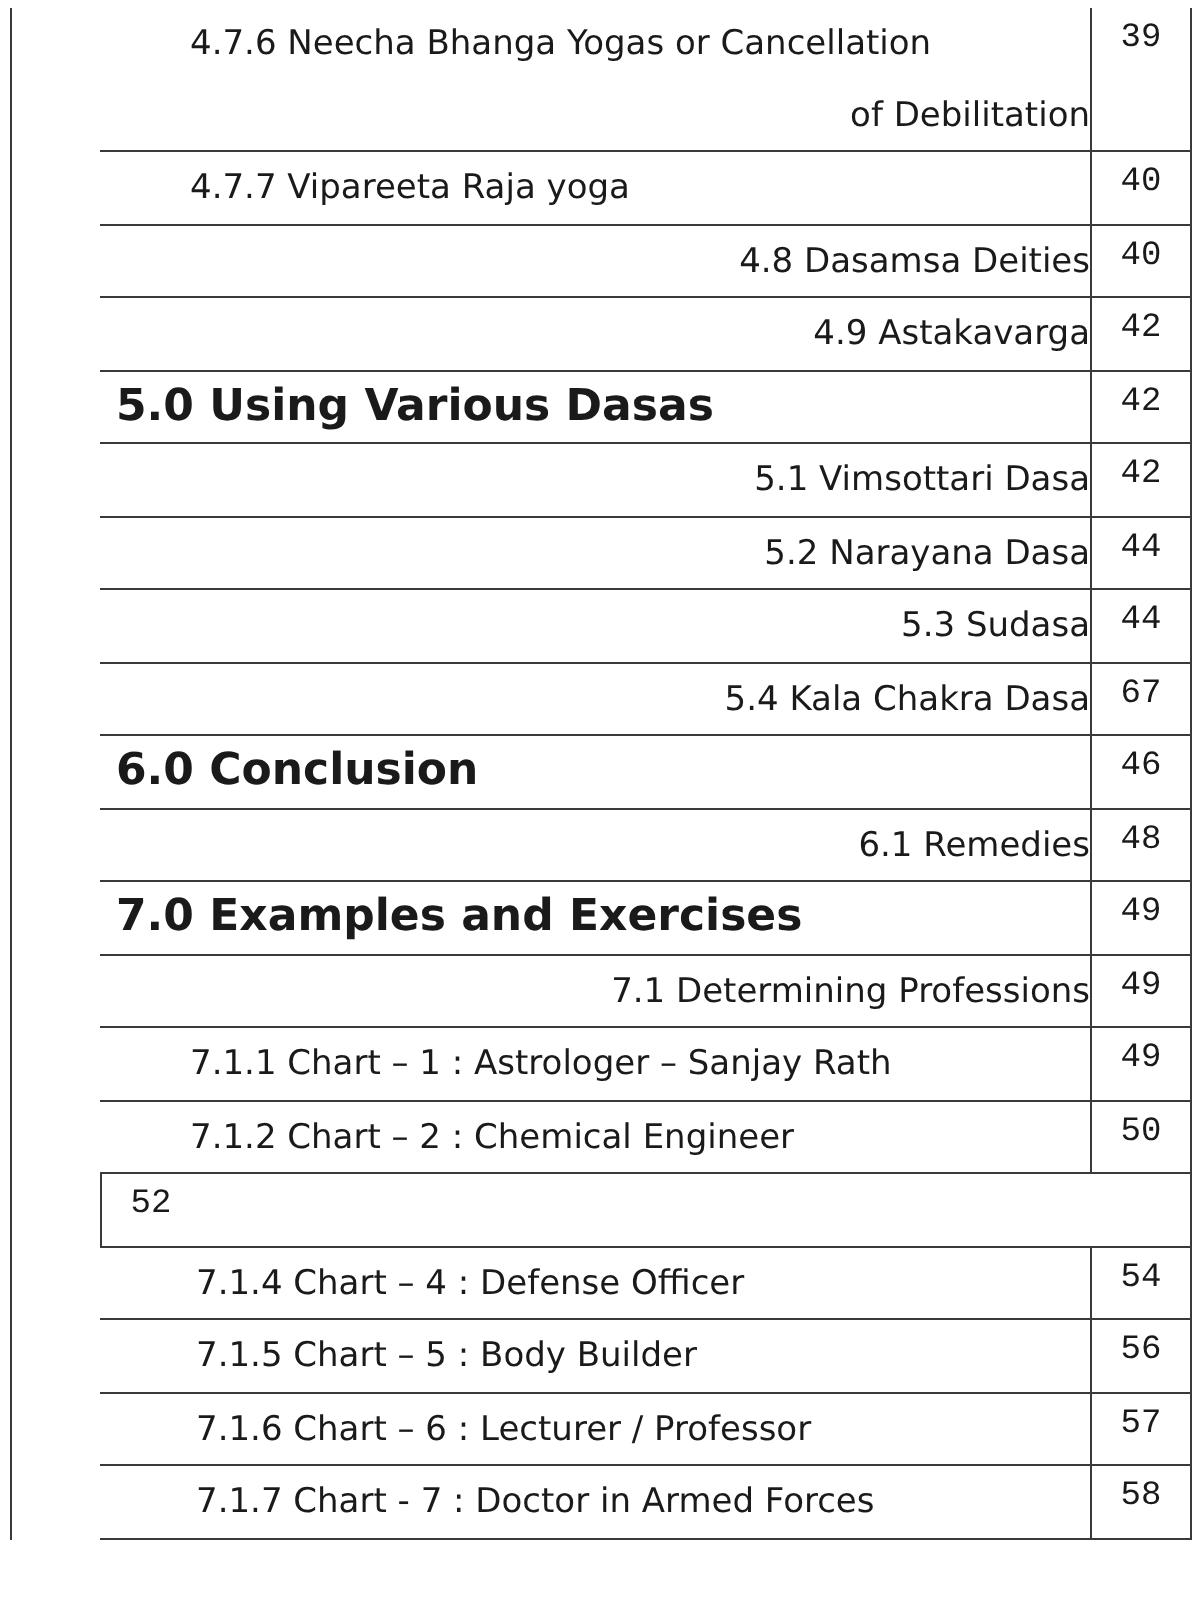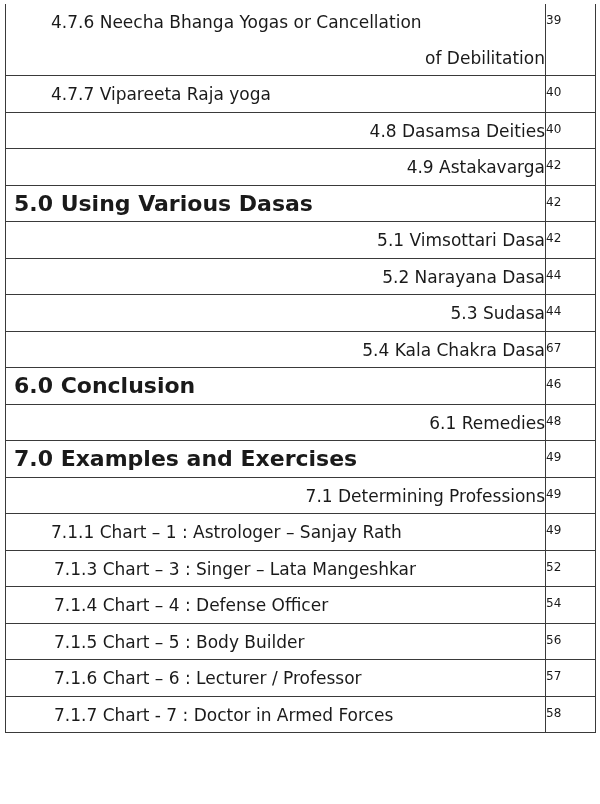--- a/index.html
+++ b/index.html
@@ -21,41 +21,43 @@
       top: 4px;
       width: 589px;
       border-left: 1.5px solid #3a3a3a;
       border-right: 1.5px solid #3a3a3a;
     }
     .row {
       display: flex;
       border-bottom: 1.5px solid #3a3a3a;
       height: 36.5px;
       box-sizing: border-box;
+      margin-left: 44px;
     }
     .row.tall {
       height: 72px;
     }
     .title-cell {
       flex: 1;
       position: relative;
       font-size: 17px;
       line-height: 36px;
       white-space: nowrap;
     }
     .row.tall .title-cell {
       line-height: 36px;
     }
     .page-cell {
       width: 50px;
       border-left: 1.5px solid #3a3a3a;
-      font-size: 12px;
+      font-size: 17px;
       line-height: 32px;
-      text-align: left;
+      text-align: center;
       box-sizing: border-box;
+      font-family: Liberation Mono, monospace;
     }
     .row.tall .page-cell {
       line-height: 32px;
     }
     .lvl0 { padding-left: 8px; font-weight: bold; font-size: 22px; }
     .lvl1 { padding-left: 26px; text-align: right; }
     .lvl2 { padding-left: 45px; }
     .lvl3 { padding-left: 48px; }
     .cont { display: block; padding-left: 98px; text-align: right; }
     .first-line { display: block; }
@@ -131,23 +133,26 @@
   <div class="row">
     <div class="title-cell lvl1">7.1 Determining Professions</div>
     <div class="page-cell">49</div>
   </div>
 
   <div class="row">
     <div class="title-cell lvl2">7.1.1 Chart – 1 : Astrologer – Sanjay Rath</div>
     <div class="page-cell">49</div>
   </div>
 
+  <div class="row">
+    <div class="title-cell lvl2">7.1.2 Chart – 2 : Chemical Engineer</div>
+    <div class="page-cell">50</div>
+  </div>
 
   <div class="row">
-    <div class="title-cell lvl3">7.1.3 Chart – 3 : Singer – Lata Mangeshkar</div>
     <div class="page-cell">52</div>
   </div>
 
   <div class="row">
     <div class="title-cell lvl3">7.1.4 Chart – 4 :  Defense Officer</div>
     <div class="page-cell">54</div>
   </div>
 
   <div class="row">
     <div class="title-cell lvl3">7.1.5 Chart – 5 :  Body Builder</div>

